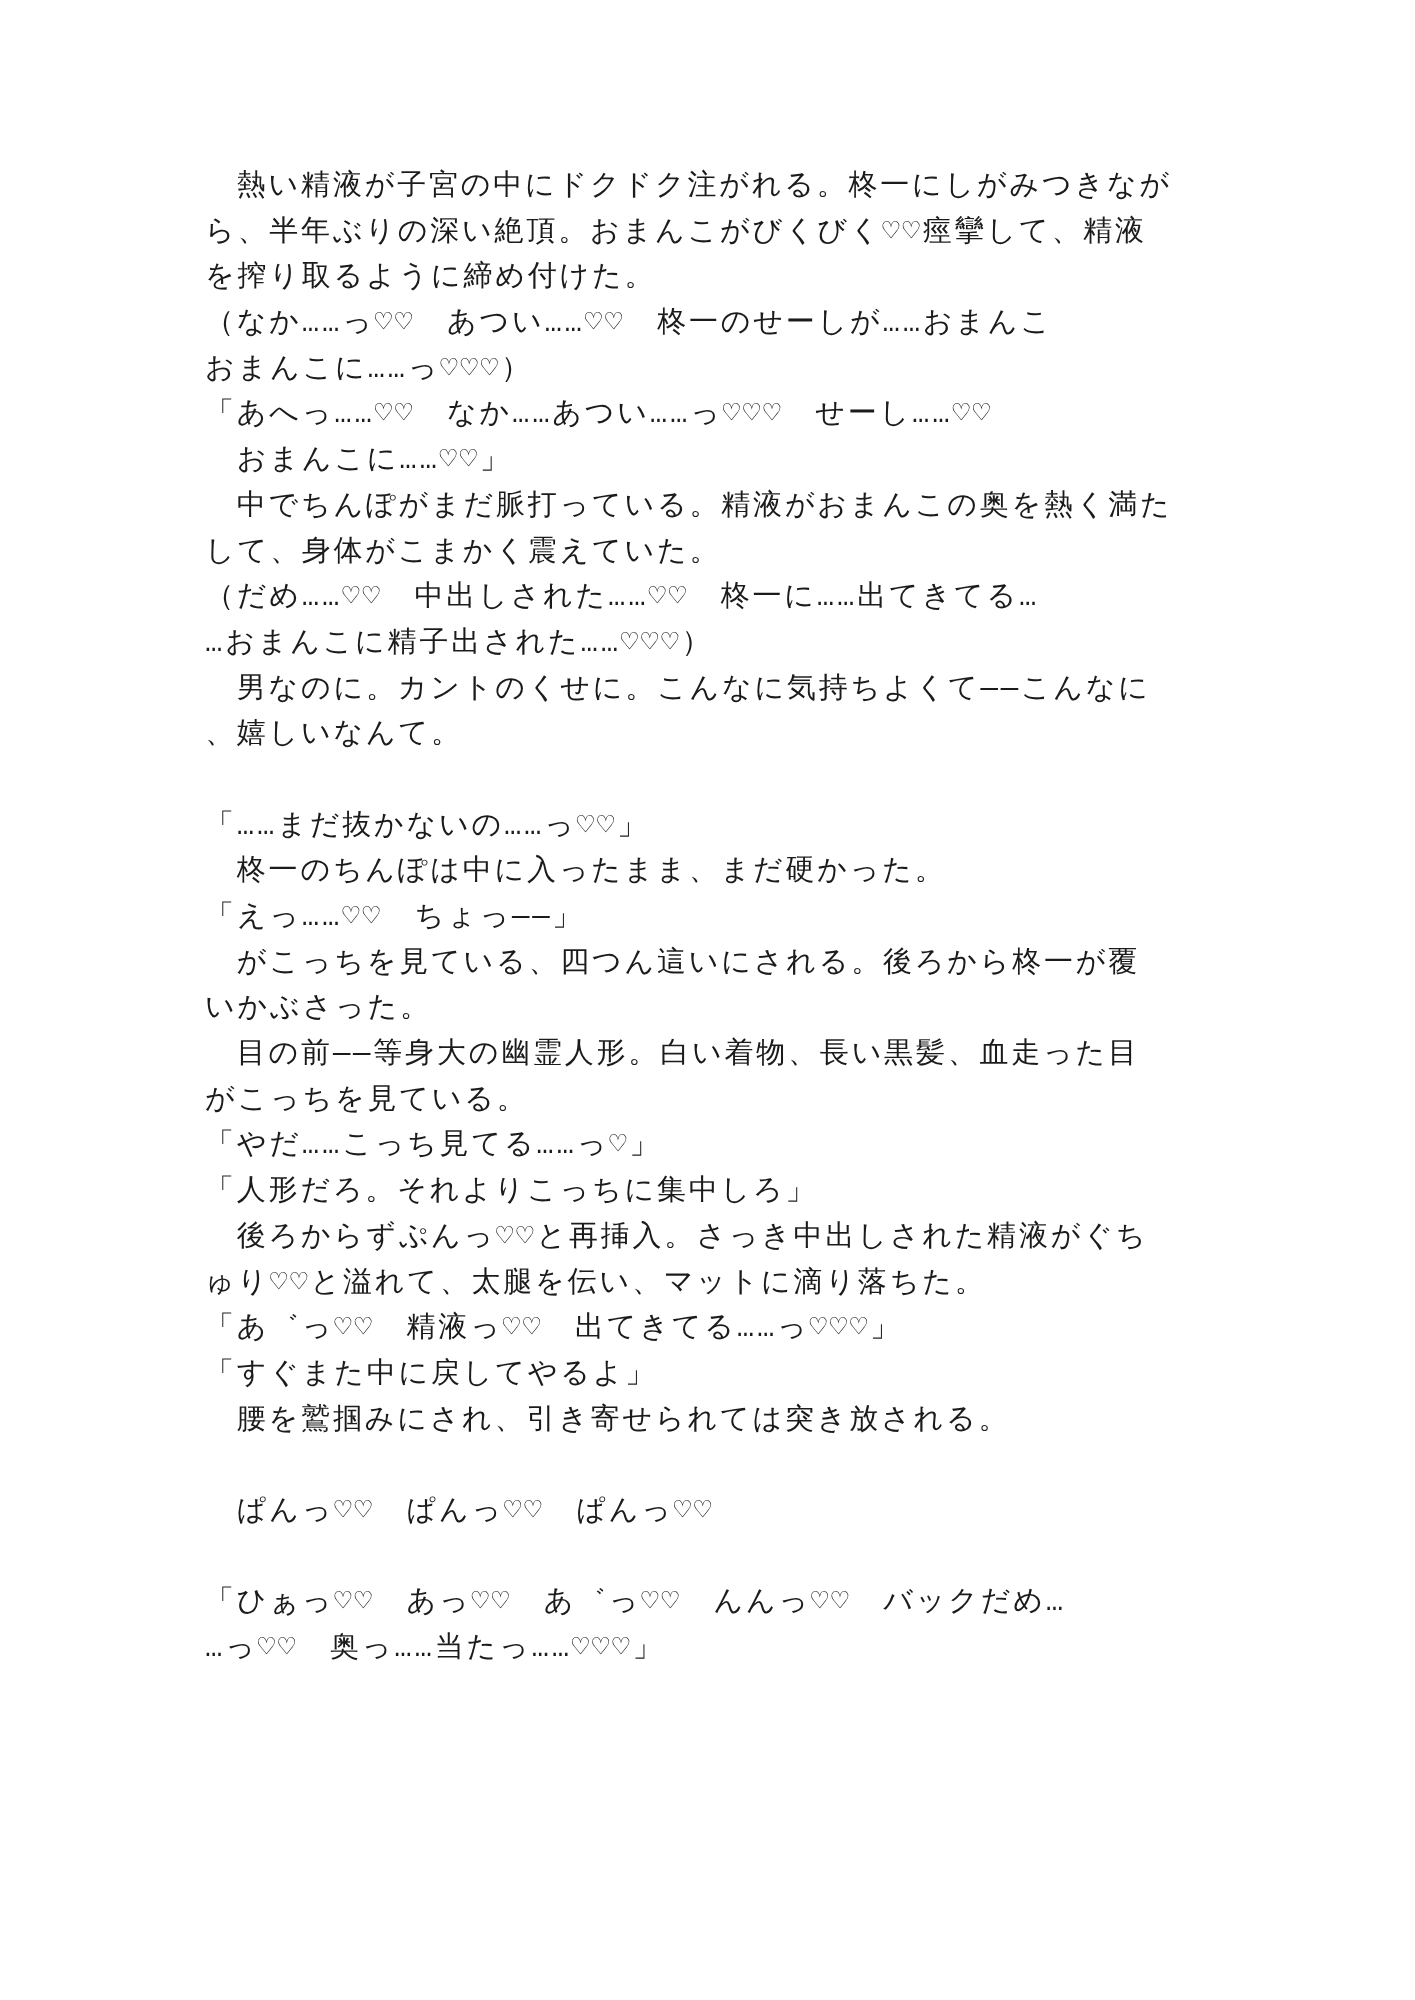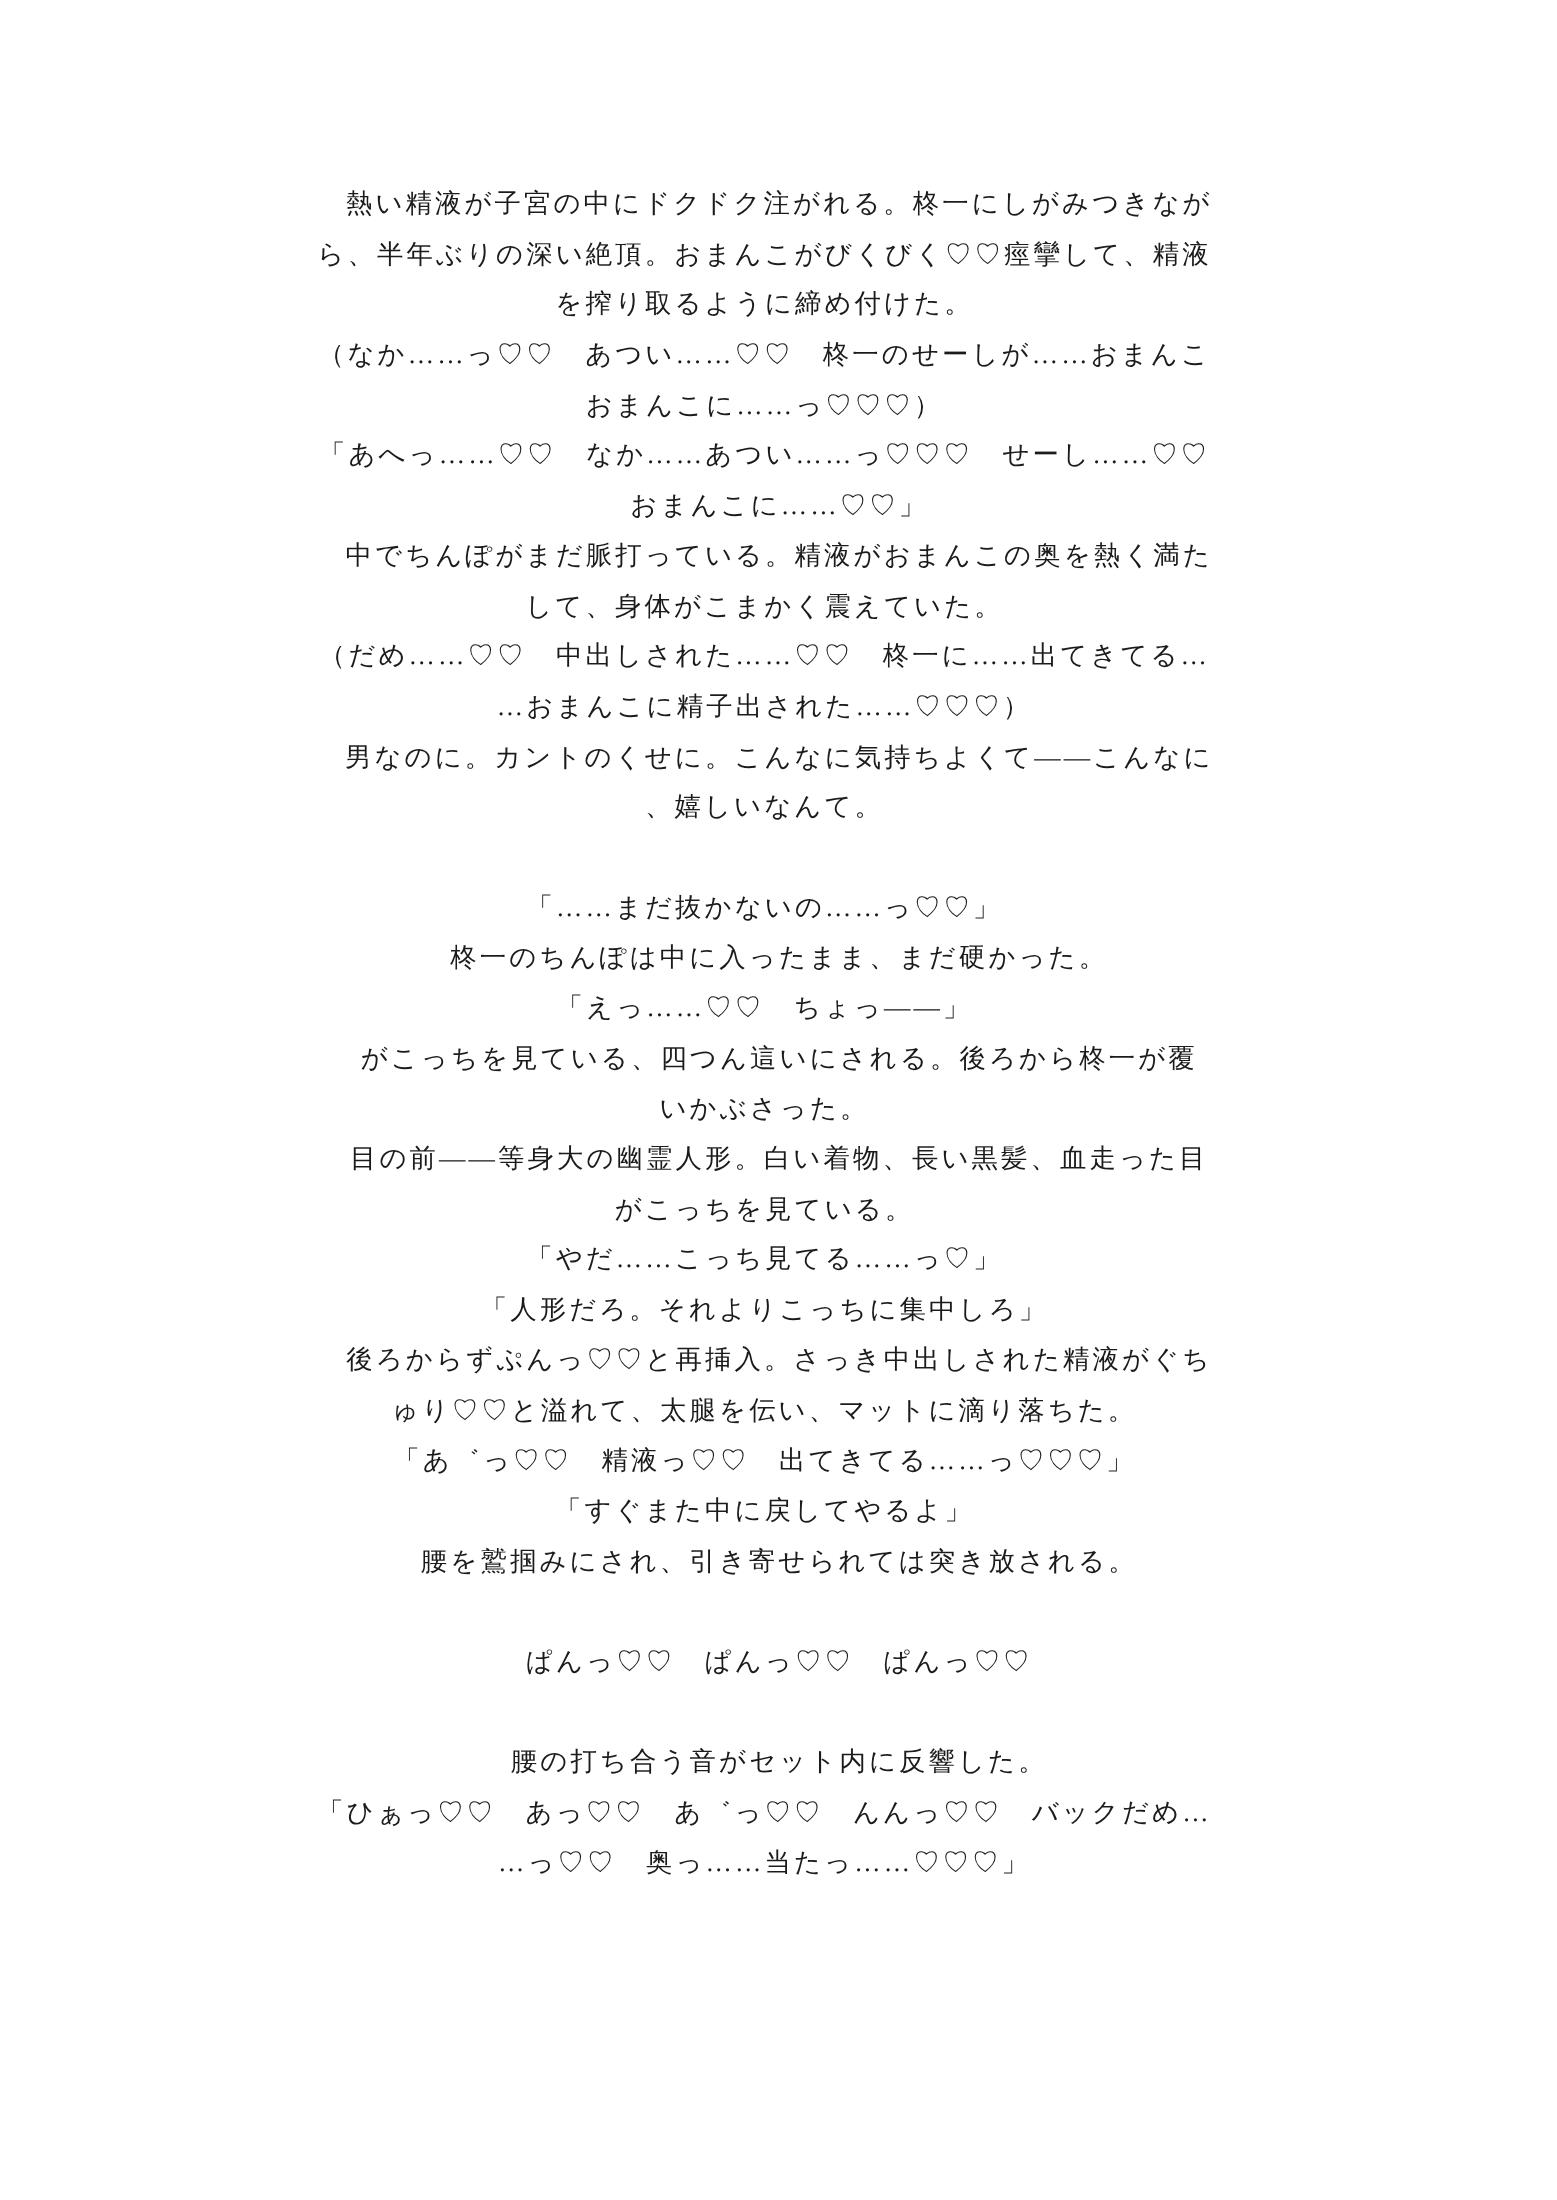--- a/index.html
+++ b/index.html
@@ -16,27 +16,26 @@
   }
   .text-block {
     position: absolute;
     top: 164px;
     left: 205px;
     width: 980px;
   }
   .line {
     height: 45.7px;
     line-height: 45.7px;
-    font-family: Liberation Serif, serif;
-    font-size: 24px;
+    font-family: Liberation Mono, monospace;
+    font-size: 29px;
     letter-spacing: 2.8px;
     color: #1b1b1b;
     white-space: pre;
     font-weight: 400;
-    text-align: center;
   }
 </style>
 </head>
 <body>
 
 <div class="page">
   <div class="text-block">
     <div class="line">　熱い精液が子宮の中にドクドク注がれる。柊一にしがみつきなが</div>
     <div class="line">ら、半年ぶりの深い絶頂。おまんこがびくびく♡♡痙攣して、精液</div>
     <div class="line">を搾り取るように締め付けた。</div>
@@ -61,17 +60,16 @@
     <div class="line">「やだ……こっち見てる……っ♡」</div>
     <div class="line">「人形だろ。それよりこっちに集中しろ」</div>
     <div class="line">　後ろからずぷんっ♡♡と再挿入。さっき中出しされた精液がぐち</div>
     <div class="line">ゅり♡♡と溢れて、太腿を伝い、マットに滴り落ちた。</div>
     <div class="line">「あ゛っ♡♡　精液っ♡♡　出てきてる……っ♡♡♡」</div>
     <div class="line">「すぐまた中に戻してやるよ」</div>
     <div class="line">　腰を鷲掴みにされ、引き寄せられては突き放される。</div>
     <div class="line"></div>
     <div class="line">　ぱんっ♡♡　ぱんっ♡♡　ぱんっ♡♡</div>
     <div class="line"></div>
-    <div class="line">　腰の打ち合う音がセット内に反響した。</div>
     <div class="line">「ひぁっ♡♡　あっ♡♡　あ゛っ♡♡　んんっ♡♡　バックだめ…</div>
     <div class="line">…っ♡♡　奥っ……当たっ……♡♡♡」</div>
   </div>
 </div>
 
 </body></html>

